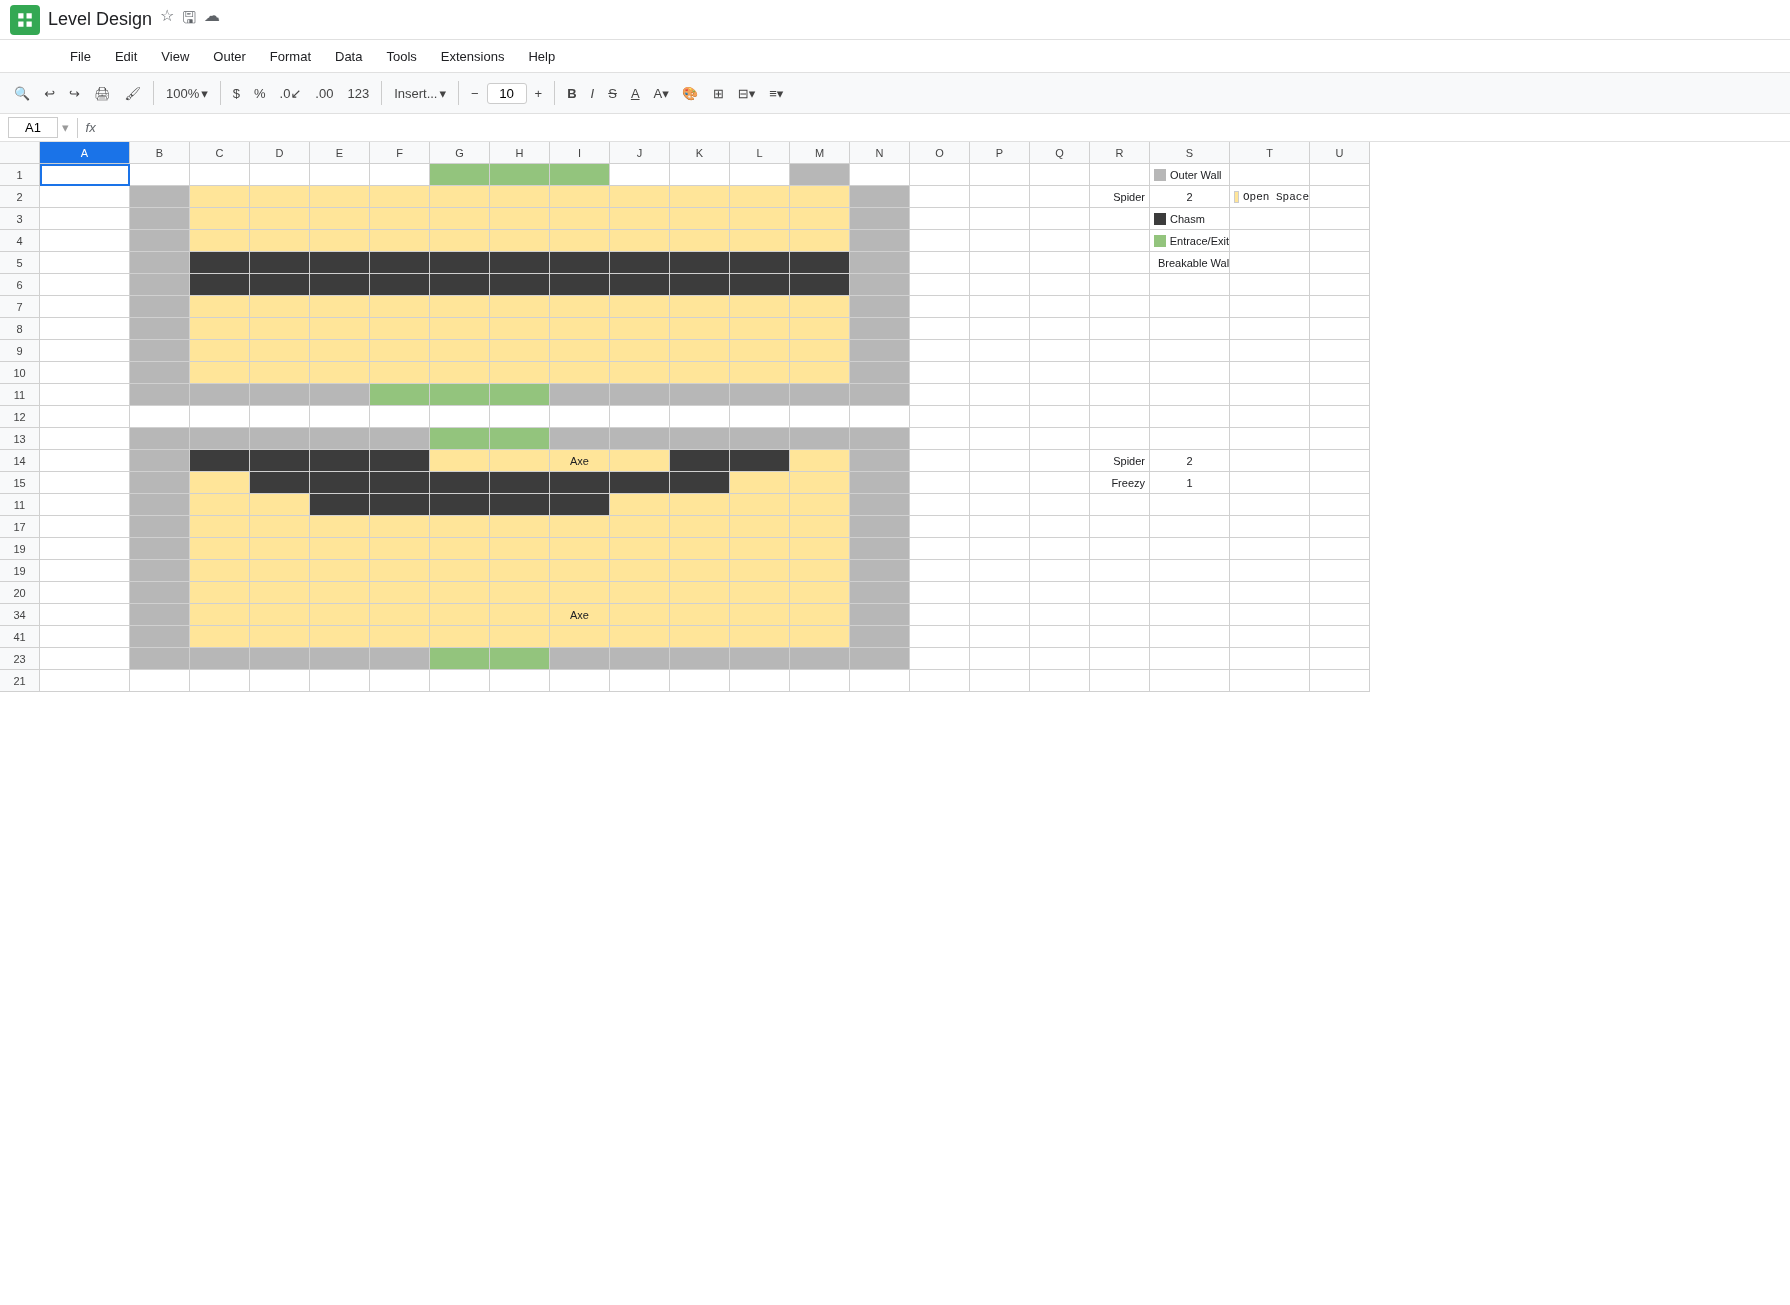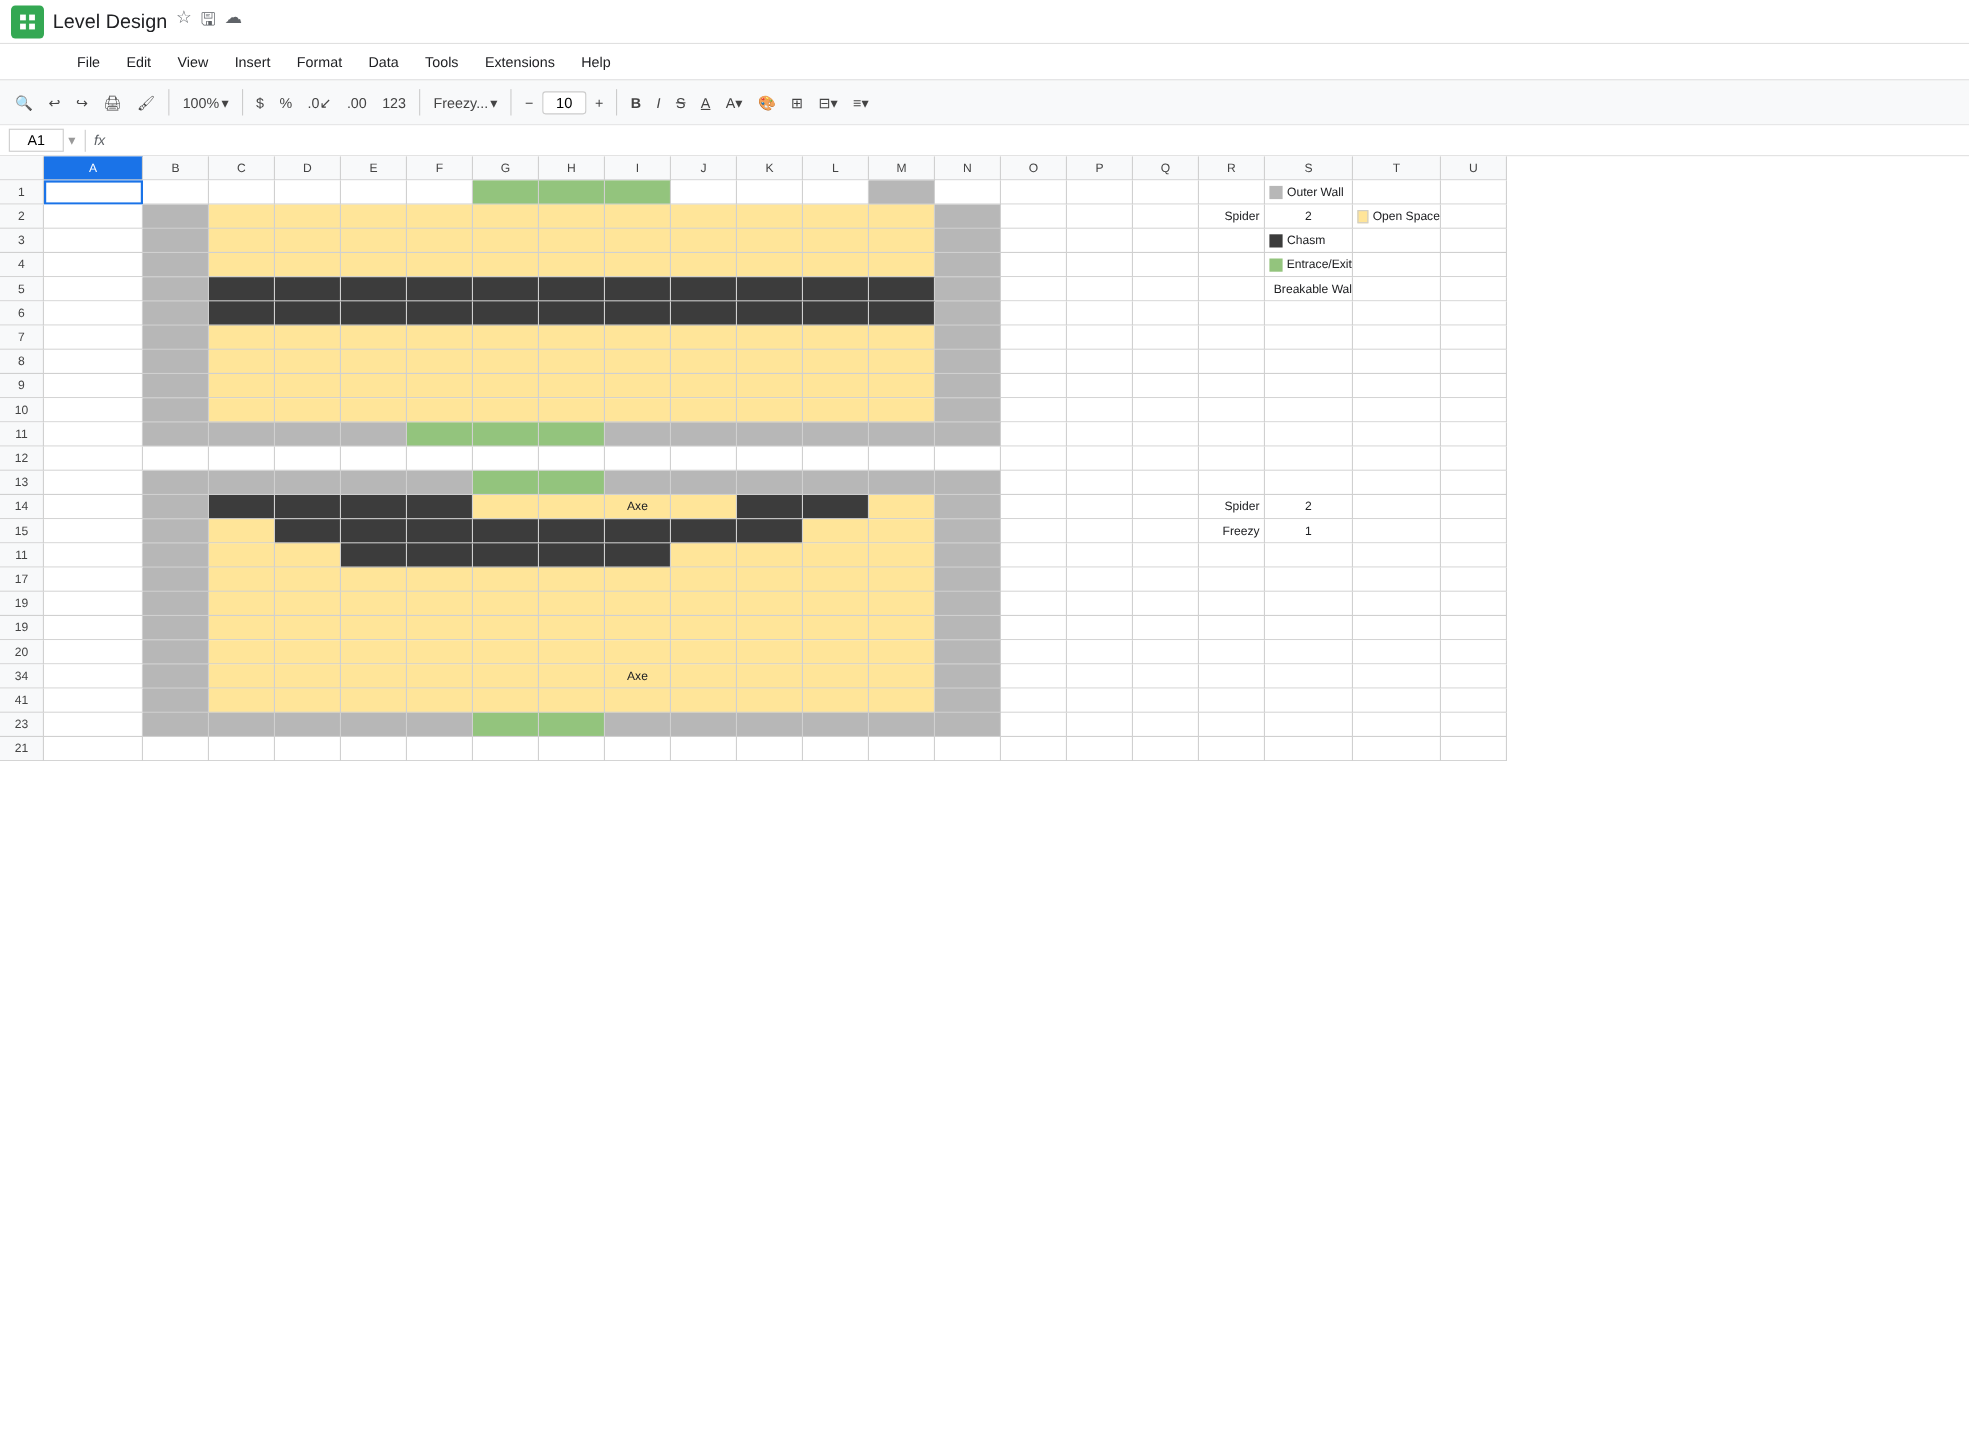--- a/index.html
+++ b/index.html
@@ -95,21 +95,21 @@
     <span>☆</span>
     <span>🖫</span>
     <span>☁</span>
   </div>
 </div>
 
 <div id="menu-bar">
   <div class="menu-item">File</div>
   <div class="menu-item">Edit</div>
   <div class="menu-item">View</div>
-  <div class="menu-item">Insert</div>
+  <div class="menu-item">Outer</div>
   <div class="menu-item">Format</div>
   <div class="menu-item">Data</div>
   <div class="menu-item">Tools</div>
   <div class="menu-item">Extensions</div>
   <div class="menu-item">Help</div>
 </div>
 
 <div id="toolbar">
   <div class="tb-btn">🔍</div>
   <div class="tb-btn">↩</div>
@@ -118,21 +118,21 @@
   <div class="tb-btn">🖌</div>
   <div class="tb-separator"></div>
   <div class="tb-btn"><span>100%</span> ▾</div>
   <div class="tb-separator"></div>
   <div class="tb-btn">$</div>
   <div class="tb-btn">%</div>
   <div class="tb-btn">.0↙</div>
   <div class="tb-btn">.00</div>
   <div class="tb-btn">123</div>
   <div class="tb-separator"></div>
-  <div class="tb-btn"><span>Freezy...</span> ▾</div>
+  <div class="tb-btn"><span>Insert...</span> ▾</div>
   <div class="tb-separator"></div>
   <div class="tb-btn">−</div>
   <input type="text" class="tb-font-size" value="10" style="">
   <div class="tb-btn">+</div>
   <div class="tb-separator"></div>
   <div class="tb-btn" style="font-weight:bold;">B</div>
   <div class="tb-btn" style="font-style:italic;">I</div>
   <div class="tb-btn" style="text-decoration:line-through;">S</div>
   <div class="tb-btn" style="text-decoration:underline;">A</div>
   <div class="tb-btn">A▾</div>
@@ -230,21 +230,21 @@
 
       <div class="cell c-white" style="width:60px;min-width:60px;"></div>
       <div class="cell c-white" style="width:60px;min-width:60px;"></div>
       <div class="cell c-white" style="width:60px;min-width:60px;justify-content:flex-end;padding-right:4px;">
           <span>Spider</span>
         </div>
       <div class="cell c-white" style="width:80px;min-width:80px;justify-content:center;">
           <span>2</span>
         </div>
 
-      <div class="cell c-white" style="width:80px;min-width:80px;justify-content:space-between;padding-left:4px;">
+      <div class="cell c-white" style="width:80px;min-width:80px;justify-content:space-between;padding-left:4px;font-family:Liberation Mono, monospace;">
         <span style="display:inline-block;width:12px;height:12px;background:#ffe599;margin-right:4px;border:1px solid #ccc;"></span>
         <span>Open Space</span>
       </div>
       <div class="cell c-white" style="width:60px;min-width:60px;"></div>
     </div>
 
     <div class="sheet-row">
       <div class="row-header">3</div>
       <div class="cell c-white" style="width:90px;"></div>
       <div class="cell c-gray" style="width:60px;"></div>

